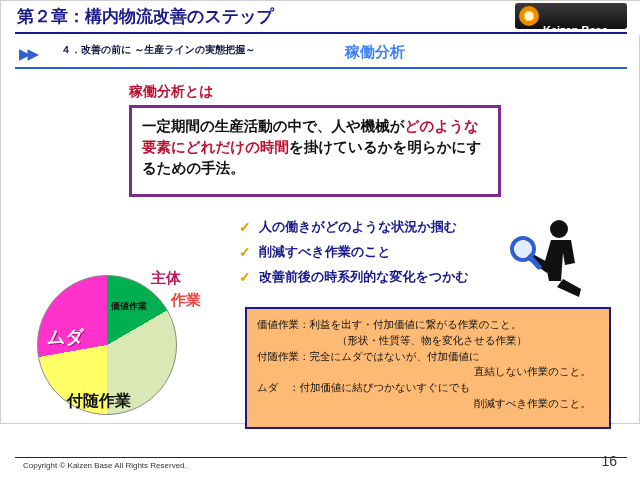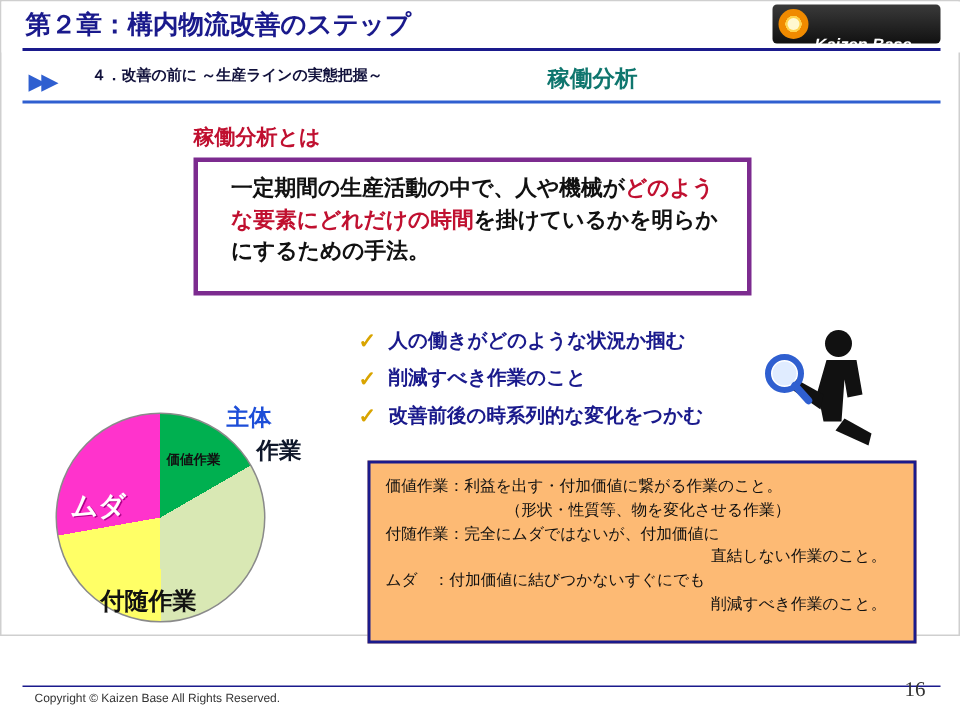--- a/index.html
+++ b/index.html
@@ -78,21 +78,20 @@
   .logo-text .small {
     display: block;
     font-size: 5px;
     color: #ffd24d;
     letter-spacing: 0.5px;
   }
   .logo-text .big {
     display: block;
     font-size: 11px;
     color: #ffffff;
-    font-style: italic;
     font-weight: bold;
     margin-top: 24px;
   }
 
   
   .subhead {
     position: absolute;
     left: 14px; top: 40px;
     width: 612px; height: 28px;
   }
@@ -109,23 +108,22 @@
     font-size: 10px;
     font-weight: bold;
     color: #12123c;
     white-space: nowrap;
   }
   .subhead-accent {
     position: absolute;
     left: 330px; top: 2px;
     font-size: 15px;
     font-weight: bold;
-    color: #0f766e;
+    color: #3b82f6;
     white-space: nowrap;
-    margin-left: 20px;
   }
   .subhead-rule {
     position: absolute;
     left: 0; top: 26px;
     width: 612px; height: 2px;
     background: #2f5fd0;
   }
 
   
   .section-label {
@@ -138,21 +136,21 @@
   }
 
   
   .def-box {
     position: absolute;
     left: 128px; top: 104px;
     width: 372px; height: 92px;
     background: #ffffff;
     border: 3px solid #7c2b8f;
     box-sizing: border-box;
-    padding: 8px 10px 0 22px;
+    padding: 8px 10px 0 10px;
   }
   .def-text {
     font-size: 14.5px;
     font-weight: bold;
     line-height: 1.45;
     color: #111111;
   }
   .def-text .em {
     color: #c01030;
   }
@@ -278,28 +276,28 @@
     font-size: 18px;
     font-weight: bold;
     color: #ffffff;
     text-shadow: 1px 1px 0 #b0008a;
   }
   .pie-label-shutai {
     position: absolute;
     left: 128px; top: 0px;
     font-size: 15px;
     font-weight: bold;
-    color: #1d4ed8;
+    color: #be185d;
   }
   .pie-label-sagyo {
     position: absolute;
     left: 148px; top: 22px;
     font-size: 15px;
     font-weight: bold;
-    color: #0f172a;
+    color: #ef4444;
   }
   .pie-label-fuzui {
     position: absolute;
     left: 44px; top: 122px;
     font-size: 16px;
     font-weight: bold;
     color: #111111;
   }
 
   
@@ -338,21 +336,20 @@
     position: absolute;
     left: 22px; top: 460px;
     font-size: 8px;
     color: #333333;
   }
   .page-num {
     position: absolute;
     right: 22px; top: 452px;
     font-size: 14px;
     color: #333333;
-    font-family: Liberation Serif, serif;
   }
 </style>
 </head>
 <body>
 
 <div class="slide">
 
   <div class="header-band">
     <div class="chapter-title">第２章：構内物流改善のステップ</div>
     <div class="logo">

